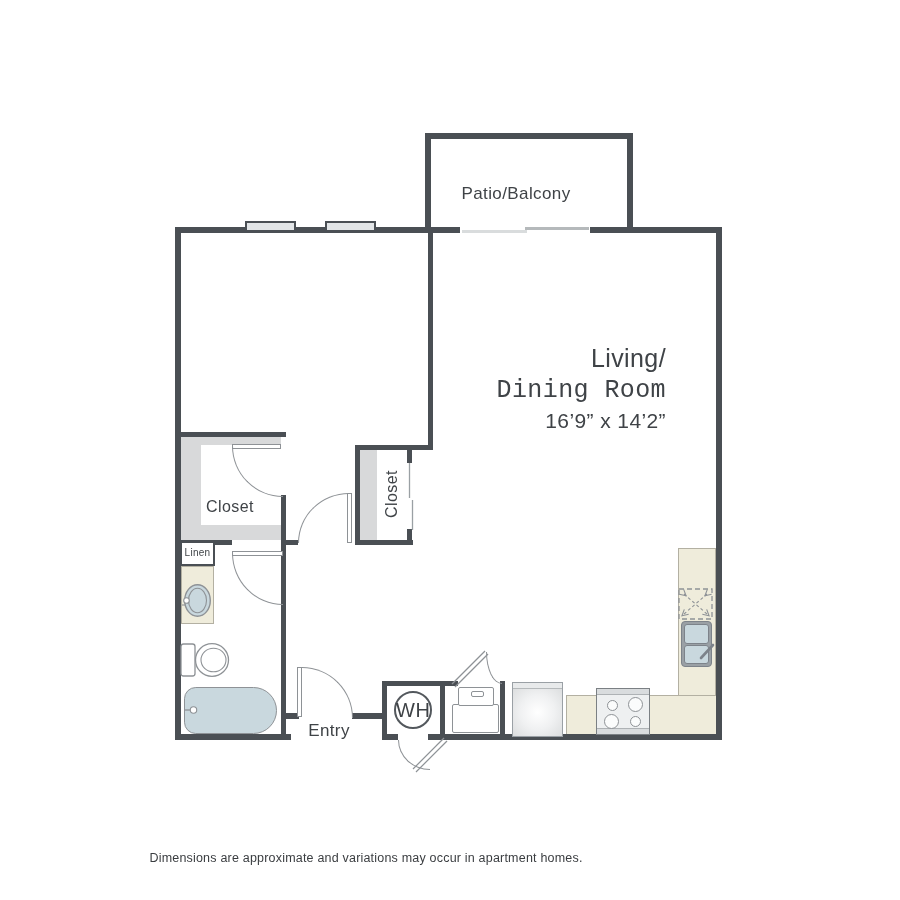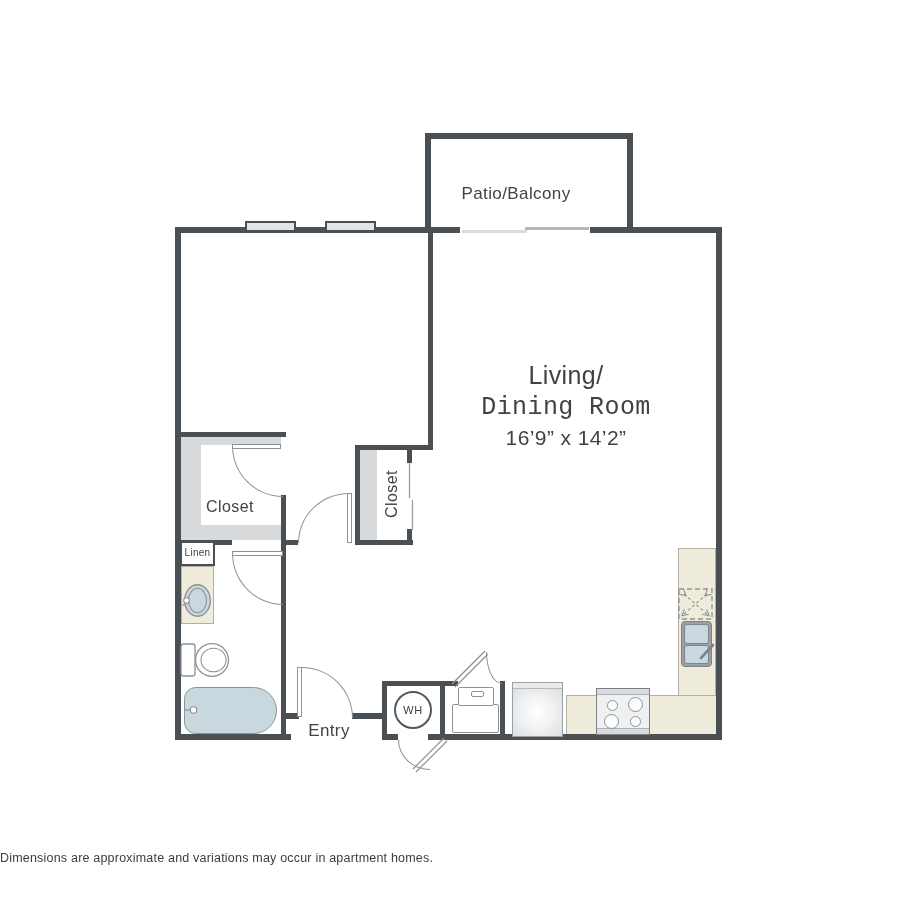--- a/index.html
+++ b/index.html
@@ -11,38 +11,38 @@
   .win{position:absolute;background:var(--window-fill,#e2e5e7);border:2px solid var(--wall,#4a4f54);box-sizing:border-box;}
   .arc{position:absolute;box-sizing:border-box;border:0 solid var(--fixture-line,#8e9296);}
   .arc.bl{border-left-width:1.5px;border-bottom-width:1.5px;border-bottom-left-radius:100% 100%;}
   .arc.tl{border-left-width:1.5px;border-top-width:1.5px;border-top-left-radius:100% 100%;}
   .arc.tr{border-top-width:1.5px;border-right-width:1.5px;border-top-right-radius:100% 100%;}
   .leaf{position:absolute;background:#fff;border:1px solid var(--fixture-line,#8e9296);box-sizing:border-box;}
   .counter{position:absolute;background:var(--counter,#efecdb);border:1px solid #b3b0a2;box-sizing:border-box;}
   .svgO{position:absolute;left:0;top:0;}
   .whc{position:absolute;left:394px;top:691px;width:38px;height:38px;border:2px solid #53585d;
        border-radius:50%;box-sizing:border-box;background:#fff;text-align:center;
-       line-height:34px;font-size:11px;letter-spacing:.5px;}
+       line-height:34px;font-size:20px;letter-spacing:.5px;}
   .dw{position:absolute;left:512px;top:682px;width:51px;height:55px;box-sizing:border-box;
       border:1.5px solid #9aa0a5;background:radial-gradient(circle at 50% 55%, #ffffff 0%, #f0f1f2 45%, #d7d9da 100%);}
   .dw .band{position:absolute;left:0;top:0;width:100%;height:5px;background:#e8eaeb;border-bottom:1px solid #b5b9bb;}
   .stove{position:absolute;left:596px;top:688px;width:54px;height:47px;box-sizing:border-box;
          border:1.5px solid #7b8084;background:#eef0f1;}
   .stove .bandT{position:absolute;left:0;top:0;width:100%;height:5px;background:#d9dcde;border-bottom:1px solid #aeb2b5;}
   .stove .bandB{position:absolute;left:0;bottom:0;width:100%;height:5px;background:#d9dcde;border-top:1px solid #aeb2b5;}
   .burner{position:absolute;border:1.5px solid #8e9296;border-radius:50%;background:#fbfcfc;box-sizing:border-box;}
   .washer-body{position:absolute;border:1.2px solid var(--fixture-line,#8e9296);background:#fff;box-sizing:border-box;border-radius:2px;}
   .tub{position:absolute;left:184px;top:687px;width:93px;height:47px;background:var(--water,#c9d8de);
        border:1.4px solid var(--fixture-line,#8e9296);border-radius:12px 24px 24px 12px;box-sizing:border-box;}
   .sinkK{position:absolute;left:681px;top:621px;width:31px;height:46px;background:#9aa0a5;
          border:1px solid #7d838a;border-radius:4px;box-sizing:border-box;}
   .sinkK .bowl{position:absolute;left:2px;width:25px;background:var(--water,#ccdbe3);border:1px solid #7d838a;border-radius:3px;box-sizing:border-box;}
   .linen{position:absolute;left:180px;top:543px;width:35px;height:23px;border:2px solid var(--wall,#4a4f54);
          border-top:none;box-sizing:border-box;background:#fff;text-align:center;font-size:10px;line-height:20px;letter-spacing:.3px;}
-  .footer{position:absolute;left:0;top:851px;width:732px;text-align:left;font-size:12.5px;color:#3a3d40;letter-spacing:.2px;}
+  .footer{position:absolute;left:0;top:851px;width:732px;text-align:center;font-size:12.5px;color:#3a3d40;letter-spacing:.2px;}
 </style>
 </head>
 <body>
 
 <div class="plan">
 
   <div class="fill" style="left:181px;top:437px;width:100px;height:103px;background:var(--closet-shade,#d8d9da);"></div>
   <div class="fill" style="left:201px;top:445px;width:80px;height:80px;background:#fff;"></div>
   <div class="fill" style="left:360px;top:450px;width:17px;height:90px;background:var(--closet-shade,#d8d9da);"></div>
 
@@ -173,21 +173,21 @@
 
     <g>
       <line x1="409.5" y1="463" x2="409.5" y2="498" stroke="#9aa0a4" stroke-width="1.3"></line>
       <line x1="412.5" y1="500" x2="412.5" y2="530" stroke="#9aa0a4" stroke-width="1.3"></line>
     </g>
   </svg>
 
   <div class="lbl" style="left:416px;top:184px;width:200px;font-size:17px;">Patio/Balcony</div>
 
 
-  <div class="lbl" style="left:466px;top:361px;width:200px;">
+  <div class="lbl" style="left:466px;top:344px;width:200px;text-align:right;">
     <div style="font-size:25px;">Living/</div>
     <div style="font-size:25px;margin-top:3px;font-family:Liberation Mono, monospace;">Dining Room</div>
     <div style="font-size:21px;margin-top:4px;">16’9” x 14’2”</div>
   </div>
 
   <div class="lbl" style="left:180px;top:498px;width:100px;font-size:16px;">Closet</div>
 
   <div class="lbl" style="left:342px;top:485px;width:100px;font-size:16px;transform:rotate(-90deg);">Closet</div>
 
   <div class="lbl" style="left:294px;top:721px;width:70px;font-size:17px;">Entry</div>

